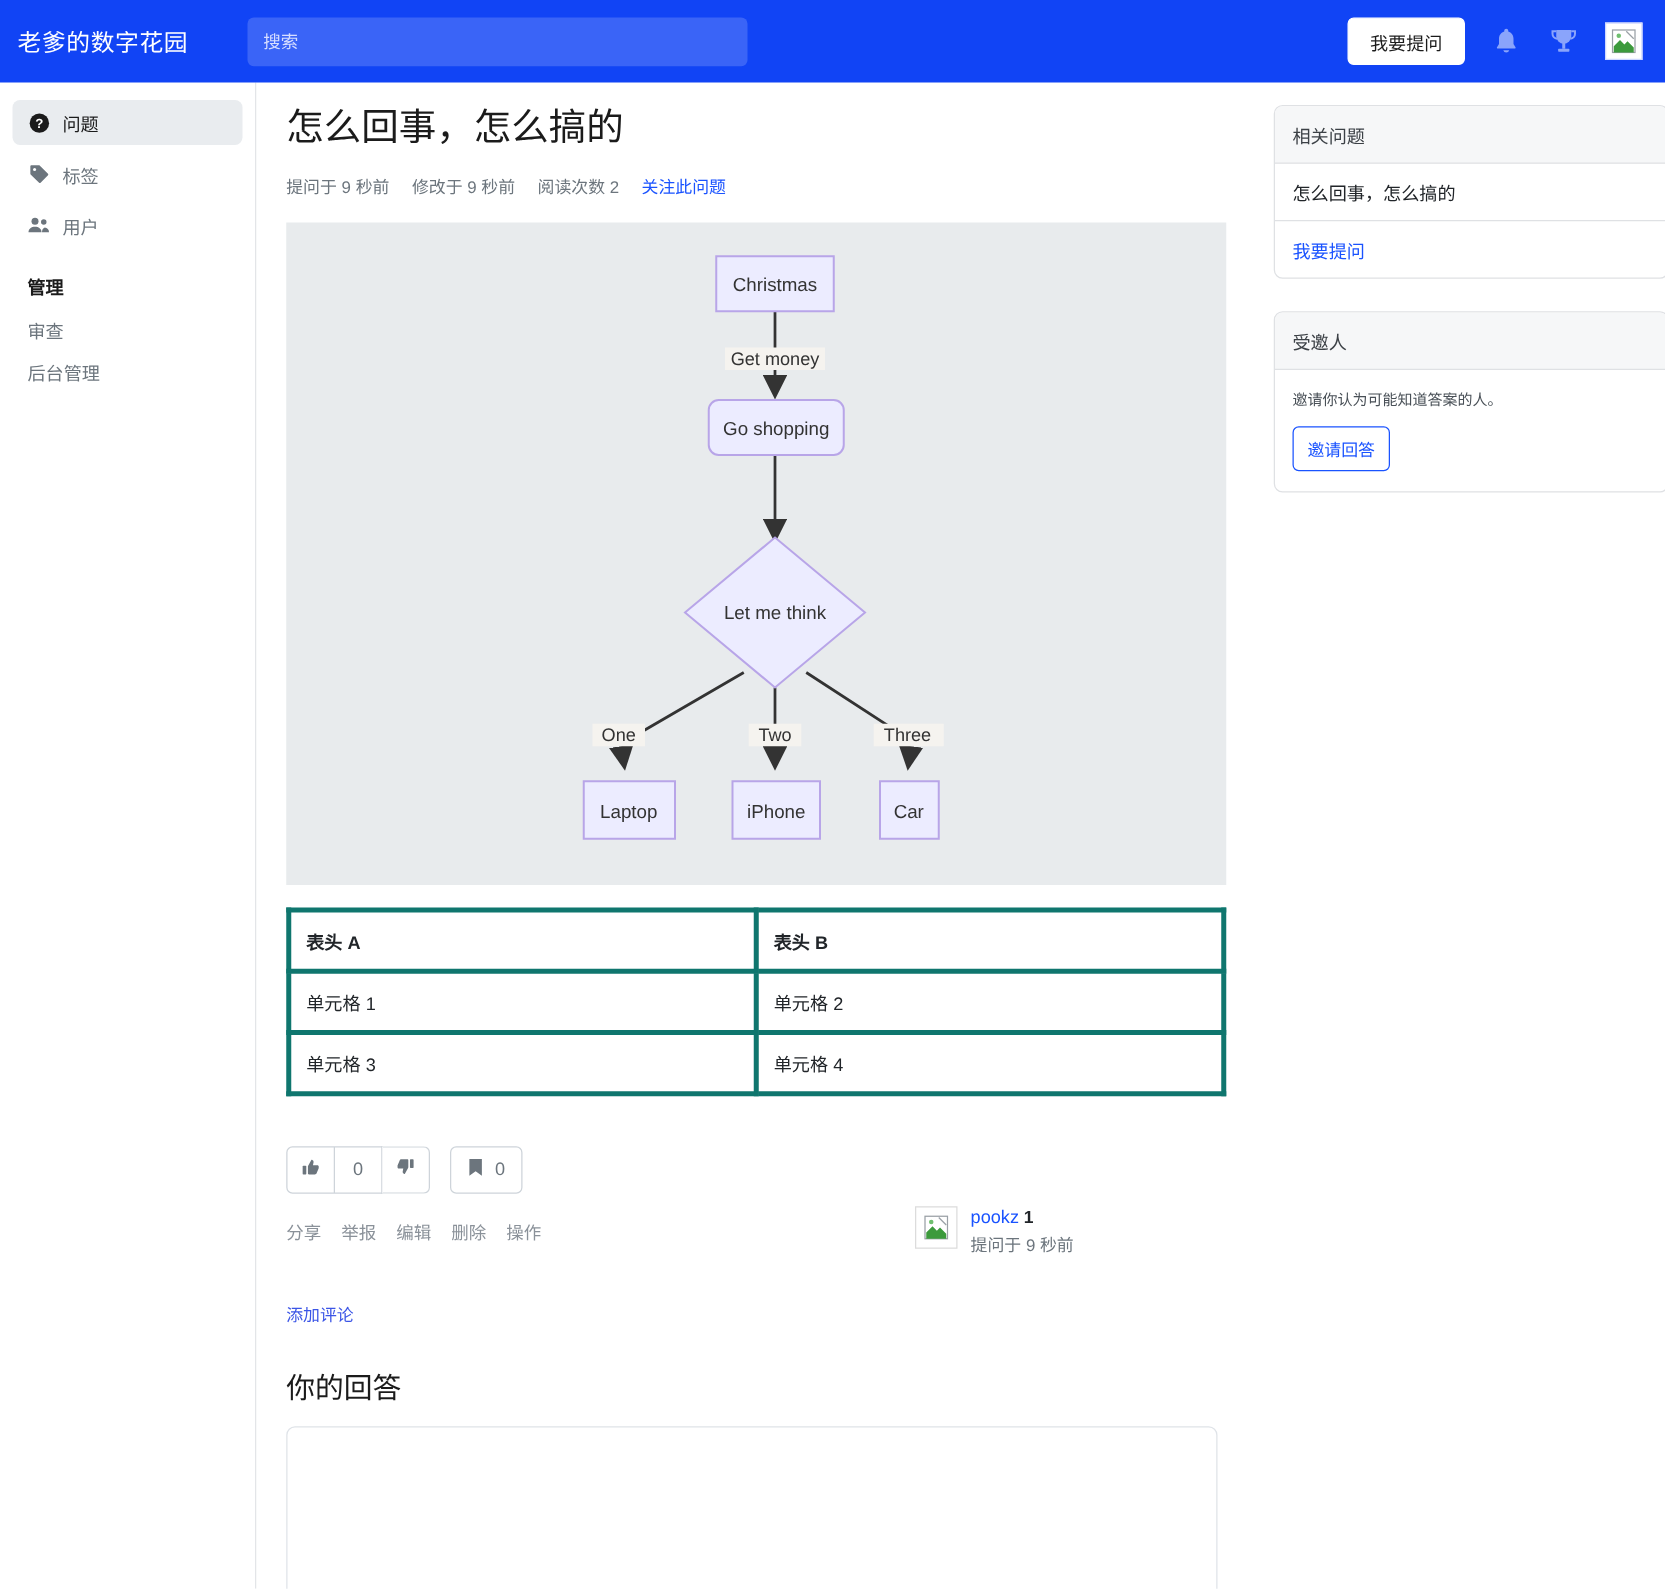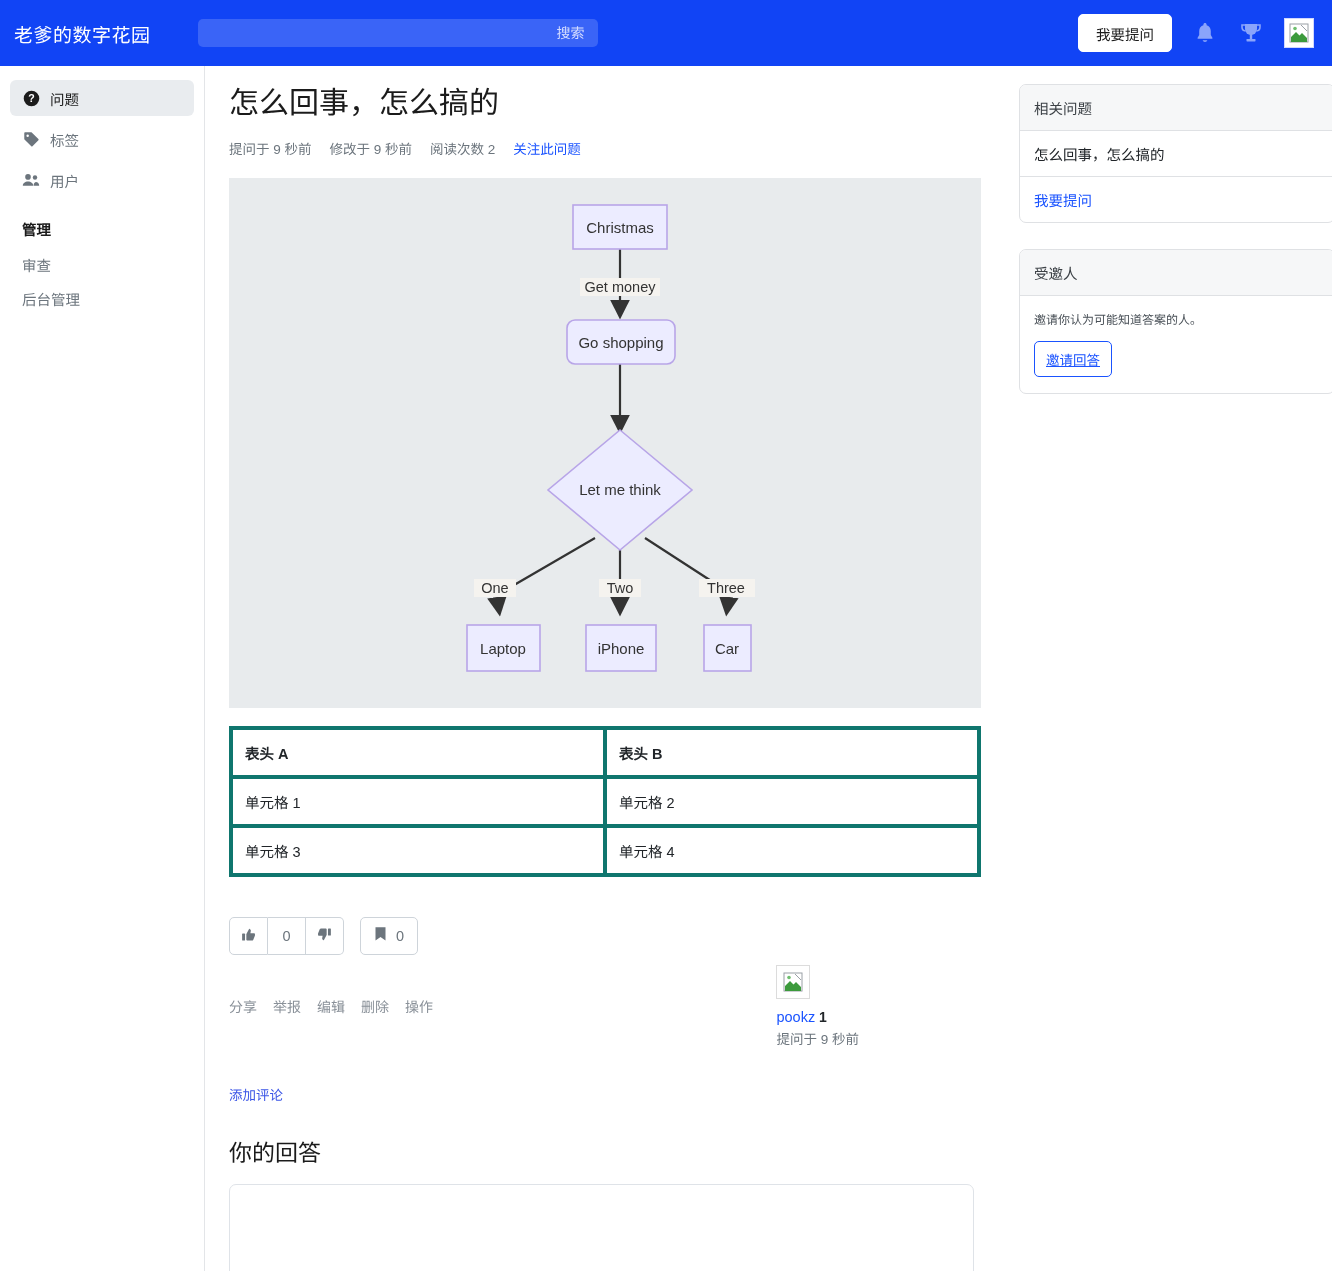--- a/index.html
+++ b/index.html
@@ -27,30 +27,29 @@
   .brand {
     color: #ffffff;
     font-size: 19px;
     font-weight: normal;
     letter-spacing: .5px;
     white-space: nowrap;
     margin-right: 47px;
   }
   .search-input {
     width: 400px;
-    height: 28px;
+    height: 39px;
     border: none;
     border-radius: 5px;
     background: #3a64f7;
     color: #ffffff;
     font-size: 14px;
     padding: 0 13px;
     outline: none;
     font-family: inherit;
-    text-align: right;
   }
   .search-input::placeholder { color: #d7deff; }
   .nav-right {
     margin-left: auto;
     display: flex;
     align-items: center;
     gap: 20px;
   }
   .ask-btn {
     background: #ffffff;
@@ -233,21 +232,20 @@
     color: #8a9199;
     font-size: 14px;
     cursor: pointer;
   }
   .author-card {
     margin-left: auto;
     display: flex;
     gap: 10px;
     align-items: flex-start;
     margin-right: 122px;
-    flex-direction: column;
   }
   .author-av {
     width: 34px; height: 34px;
     border: 1px solid #dcdcdc;
     background: #fff;
     display: flex; align-items: center; justify-content: center;
     flex: none;
   }
   .author-name { color: #1a53ff; font-size: 14.5px; text-decoration: none; cursor: pointer; }
   .author-rep { font-weight: bold; color: #212529; font-size: 14px; }
@@ -308,21 +306,20 @@
   .card-body p { margin: 0 0 14px 0; font-size: 12px; color: #495057; }
   .invite-btn {
     border: 1px solid #1a53ff;
     color: #1a53ff;
     background: #ffffff;
     border-radius: 5px;
     font-size: 13.5px;
     padding: 7px 11px;
     cursor: pointer;
     font-family: inherit;
-    text-decoration: underline;
   }
 </style>
 </head>
 <body>
 
 <div class="navbar">
   <div class="brand">老爹的数字花园</div>
   <input class="search-input" value="" placeholder="搜索" style="">
   <div class="nav-right">
     <button class="ask-btn">我要提问</button>

